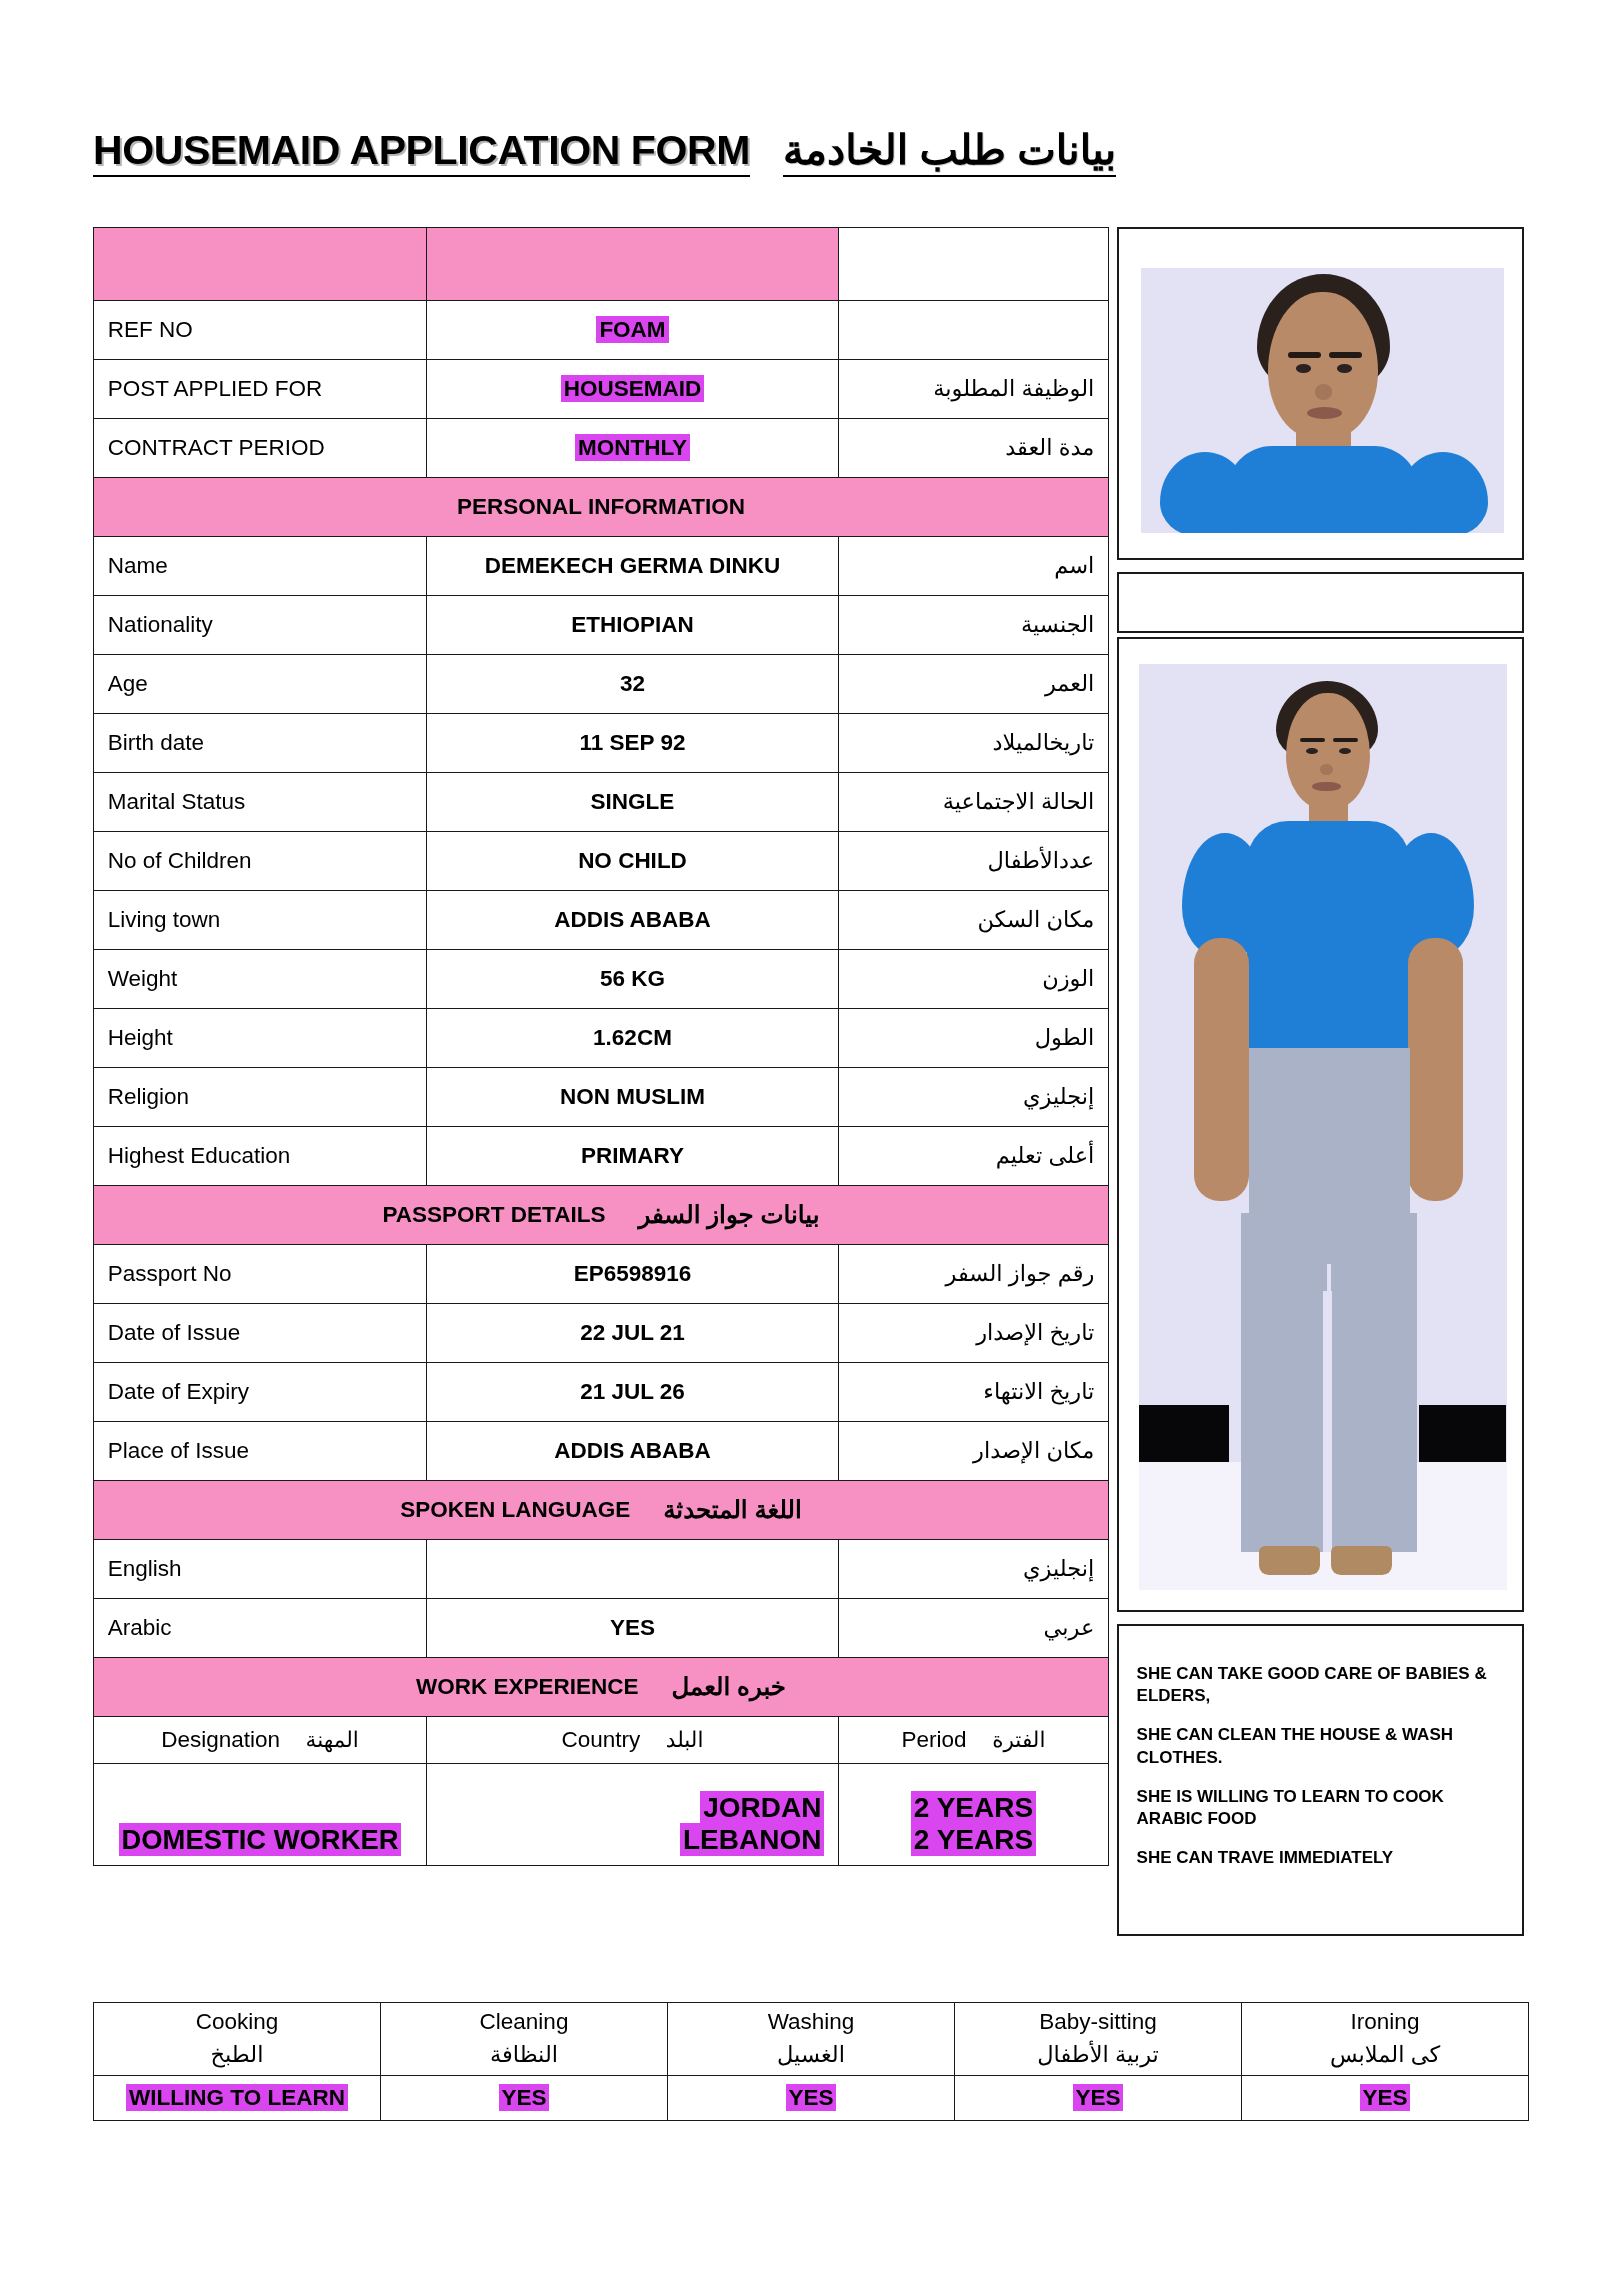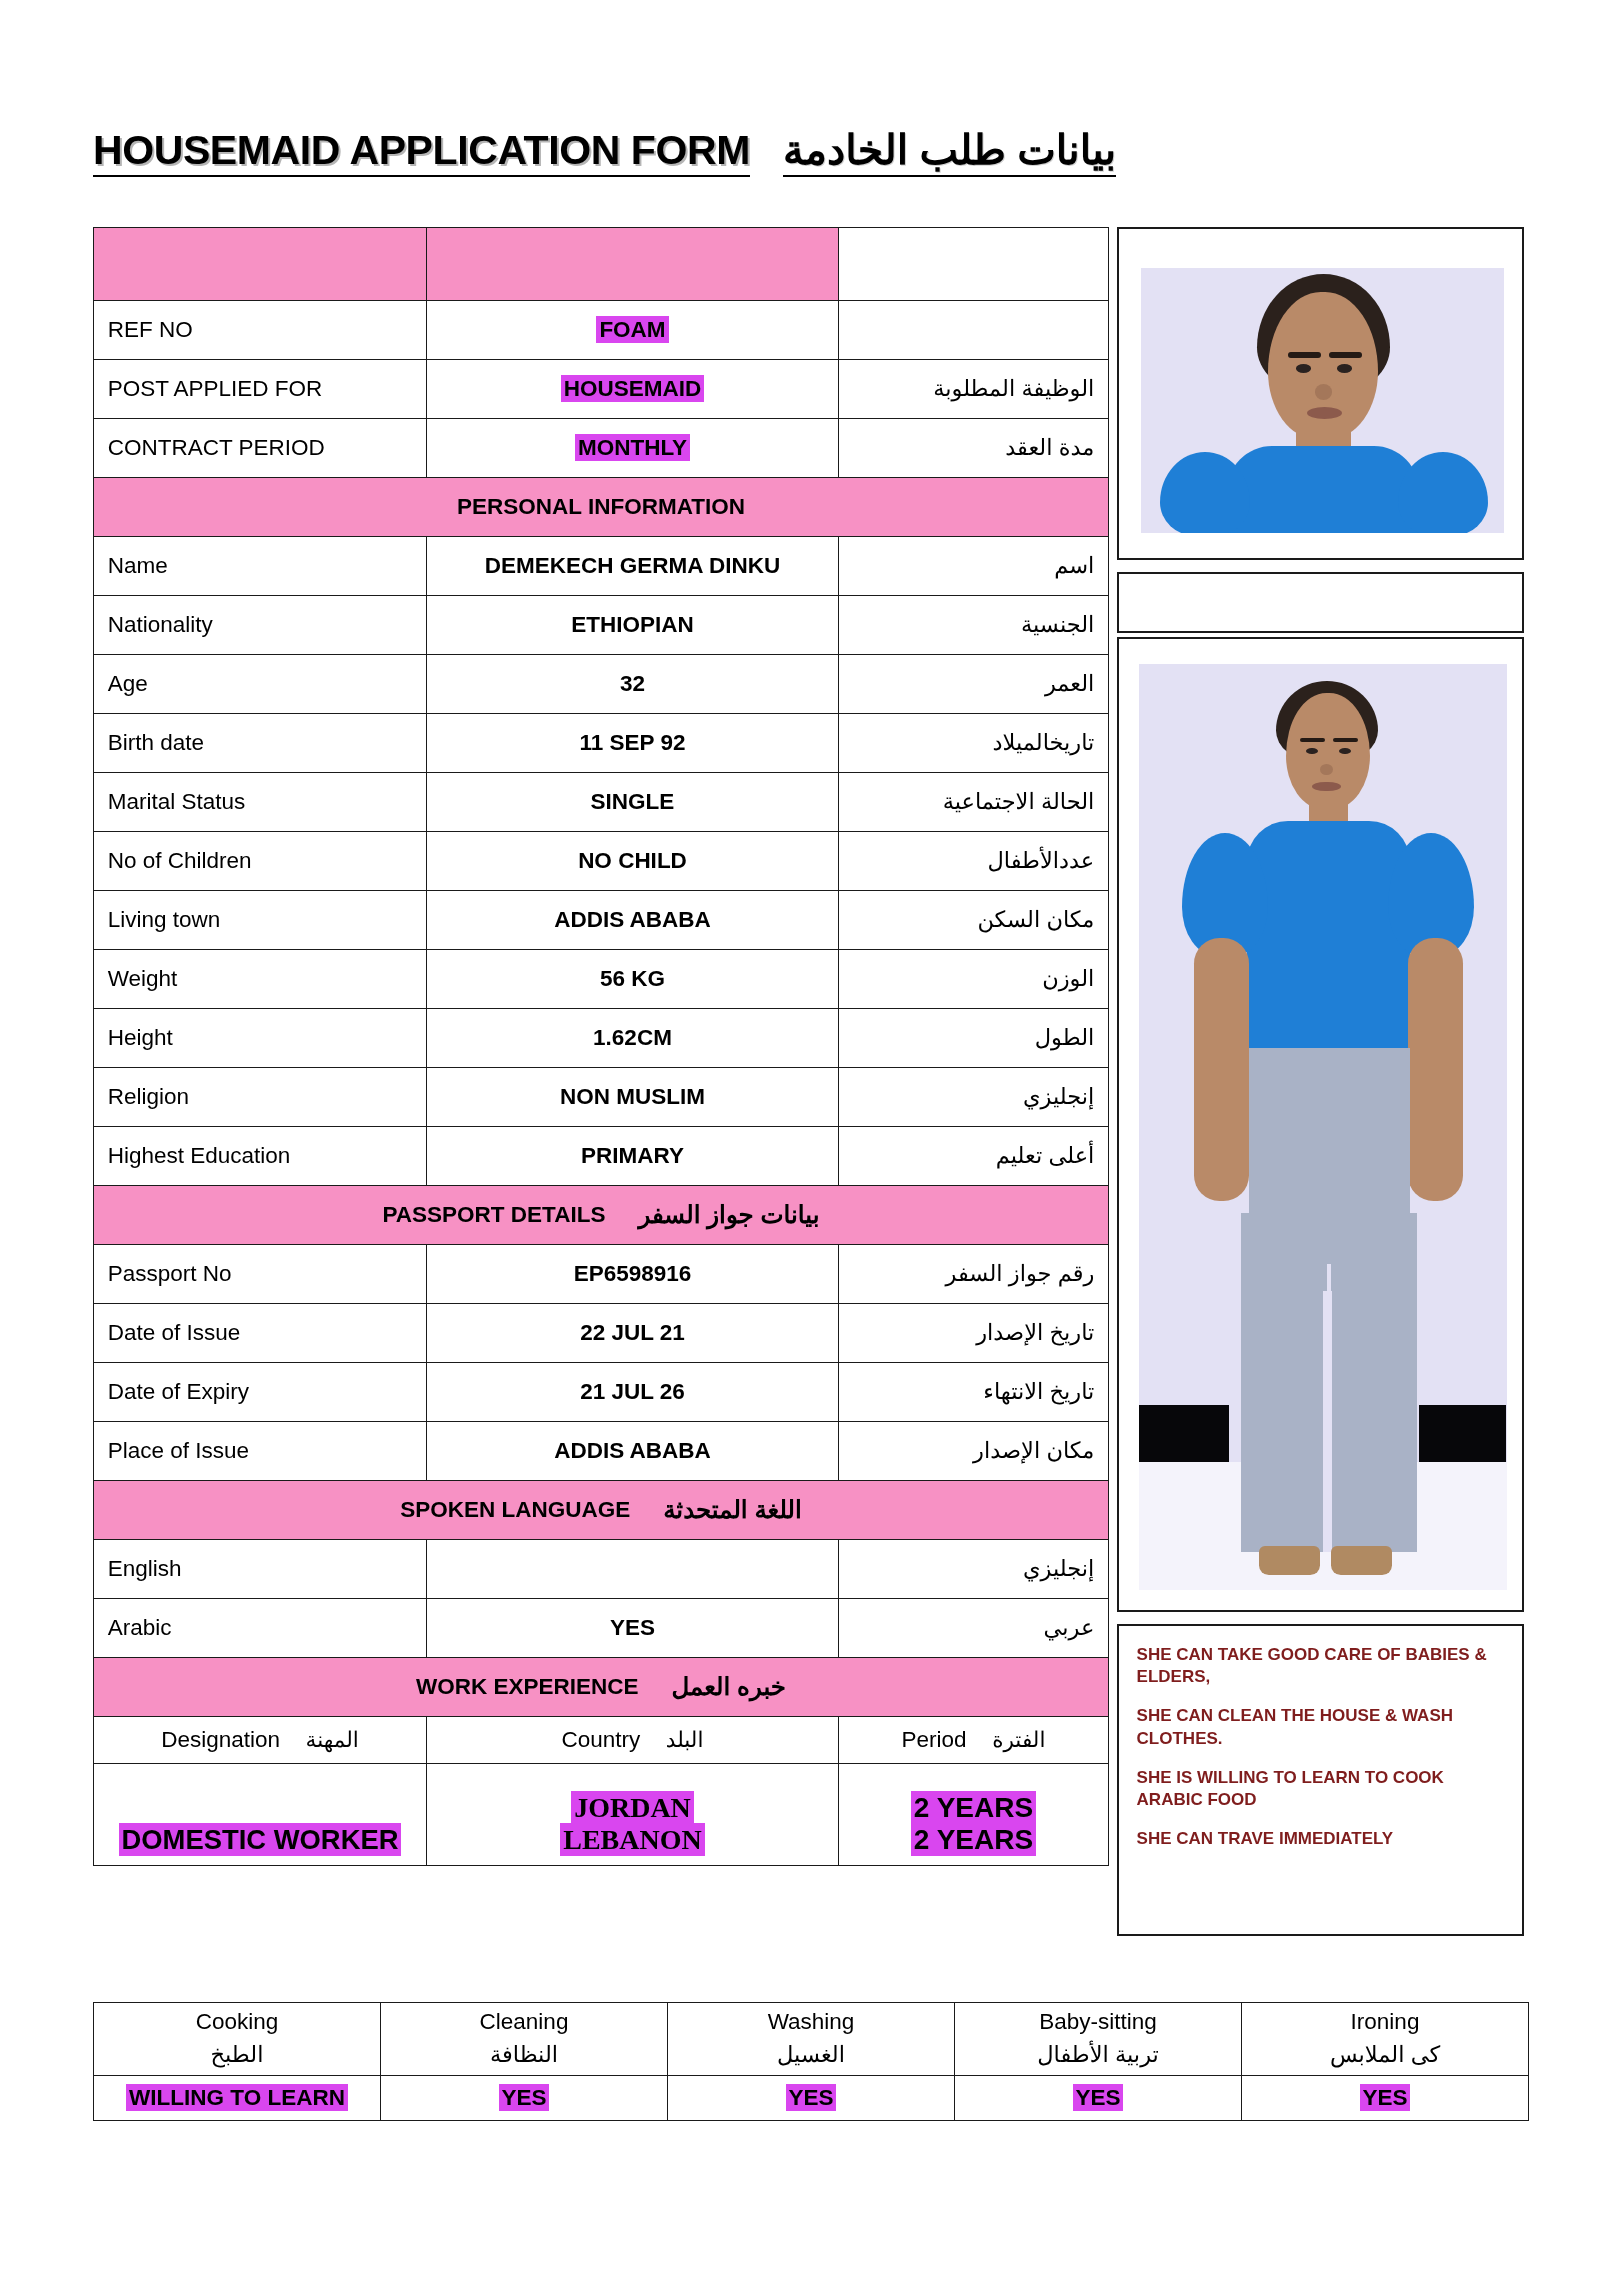--- a/index.html
+++ b/index.html
@@ -109,21 +109,21 @@
     text-align: center;
   }
   .we-head .pair {
     display: flex; justify-content: center; align-items: baseline; gap: 25.5px;
   }
   .we-head .pair .a { direction: rtl; font-size: 21.6px; }
 
   .we-body td { height: 102px; vertical-align: bottom; padding-bottom: 9.8px; }
   .we-desig { text-align: center; }
   .we-desig .hl { font-size: 27.4px; }
-  .we-country { text-align: center; padding-left: 15.7px; font-family: Liberation Serif, serif; }
+  .we-country { text-align: right; padding-left: 15.7px; }
   .we-country .line { display: block; line-height: 1.12; }
   .we-country .hl { font-size: 28px; }
   .we-period { text-align: center; }
   .we-period .line { display: block; line-height: 1.12; }
   .we-period .hl { font-size: 28px; }
 
   
   .skills-table {
     position: absolute;
     left: 93px; top: 2002px;
@@ -187,24 +187,25 @@
   .ph-floor { position: absolute; background: #f4f3fb; }
   .ph-shoe { position: absolute; background: #b08a62; border-radius: 5.9px 5.9px 9.8px 9.8px; }
   .ph-brow { position: absolute; background: #241a15; border-radius: 2.9px; }
   .ph-eye { position: absolute; background: #2a2220; border-radius: 50%; }
   .ph-mouth { position: absolute; background: #8c5a4c; border-radius: 50%; }
   .ph-nose { position: absolute; background: #a4775a; border-radius: 50%; }
 
   
   .notes-inner {
     padding: 17.6px 15.7px 9.8px 17.6px;
-    color: #7f1d1d;
+    color: #000000;
     font-weight: bold;
     font-size: 17px;
     line-height: 1.32;
+    margin-top: 19px;
   }
   .notes-inner p { margin: 0 0 16.7px 0; }
   .notes-inner p:last-child { margin-bottom: 0; }
 </style>
 </head>
 <body>
 
 <div class="page">
 
   <div class="title-row">

